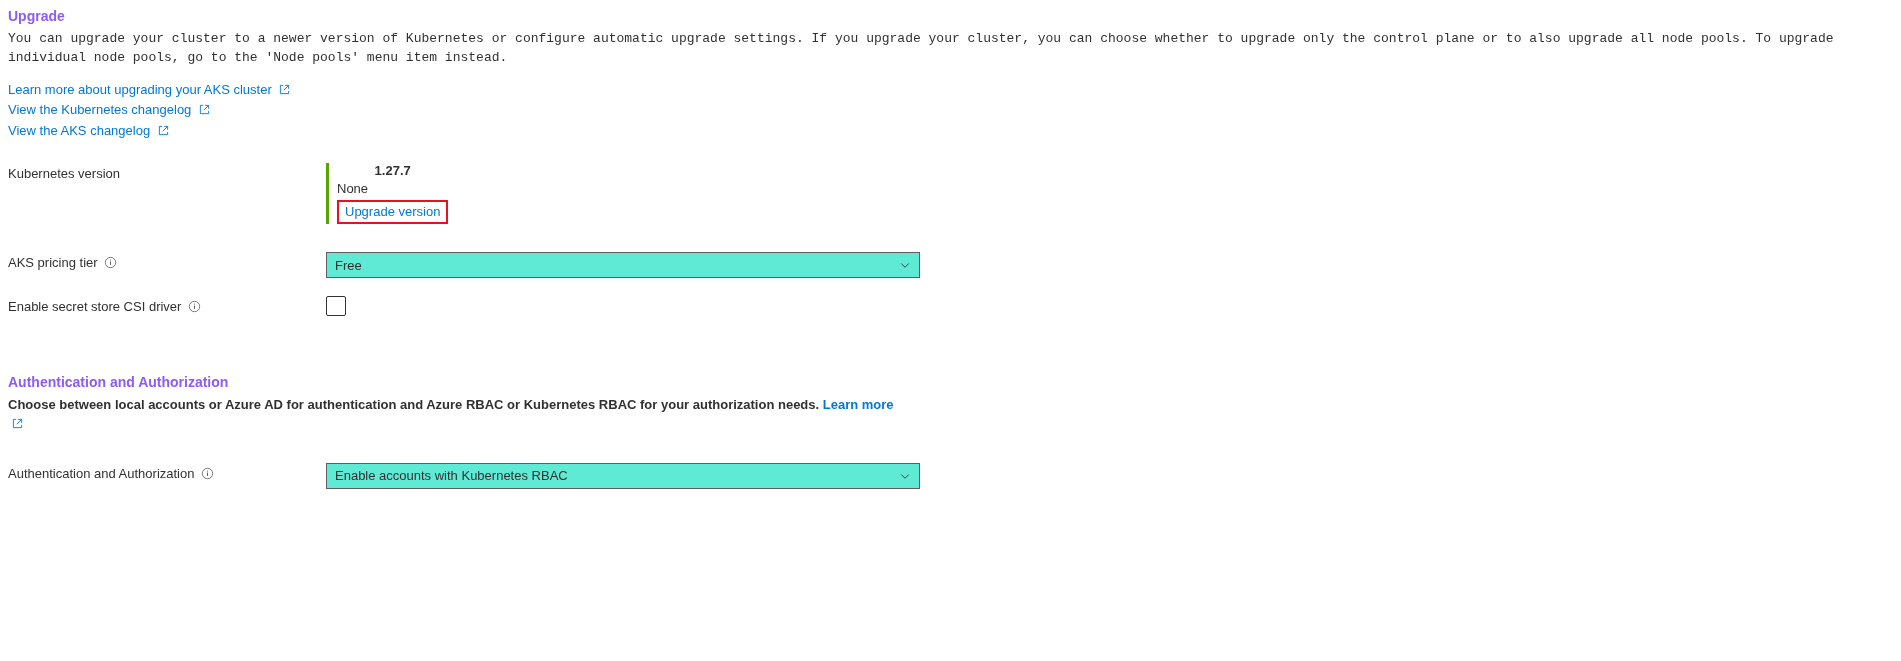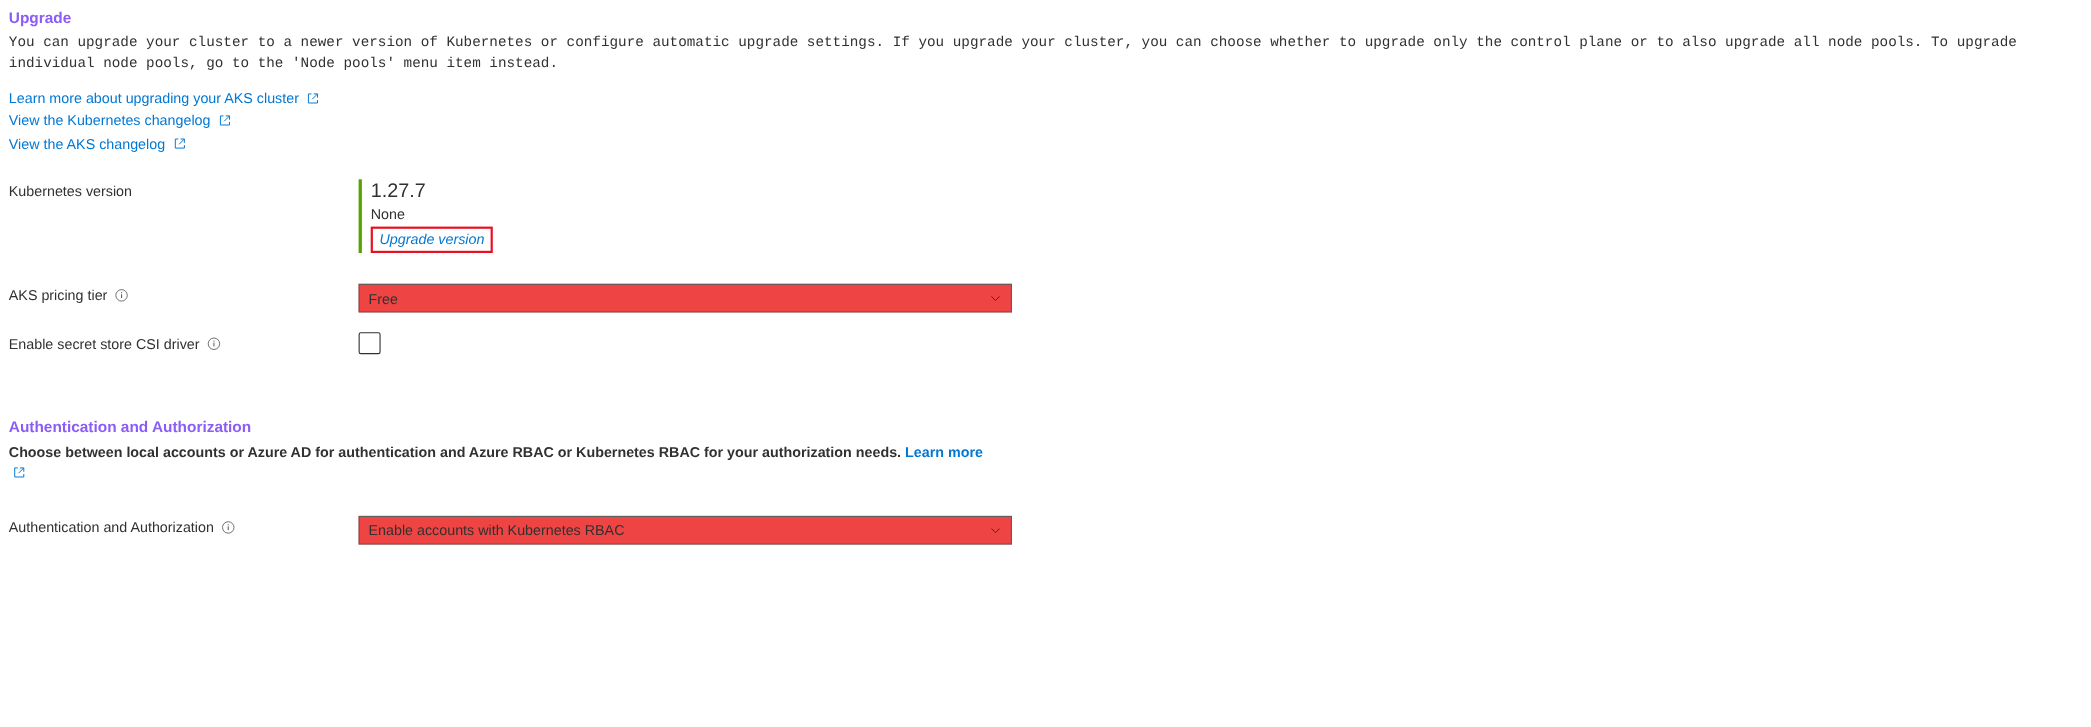--- a/index.html
+++ b/index.html
@@ -63,52 +63,52 @@
       gap: 6px;
     }
     .value-col {
       flex: 0 0 auto;
     }
     .k8s-block {
       border-left: 3.5px solid #57a300;
       padding-left: 8px;
     }
     .k8s-version {
-      font-weight: 400;
-      font-size: 18px;
+      font-weight: 700;
+      font-size: 13px;
+      text-align: center;
     }
     .k8s-sub {
       font-size: 13px;
       margin-top: 3px;
     }
     .upgrade-highlight {
       border: 2px solid #e81123;
       display: inline-block;
       padding: 2px 6px 3px 6px;
       margin-top: 4px;
     }
     .upgrade-highlight a {
       color: #0078d4;
       text-decoration: none;
       font-size: 13px;
-      font-style: italic;
     }
     .info-icon {
       display: inline-flex;
       align-items: center;
       justify-content: center;
       width: 14px;
       height: 14px;
       cursor: pointer;
     }
     .select-box {
       width: 594px;
       height: 26px;
       border: 1px solid #605e5c;
-      background: #ef4444;
+      background: #5eead4;
       display: flex;
       align-items: center;
       justify-content: space-between;
       padding: 0 8px;
       font-size: 13px;
       color: #323130;
       cursor: pointer;
     }
     .chevron-down svg {
       display: block;

